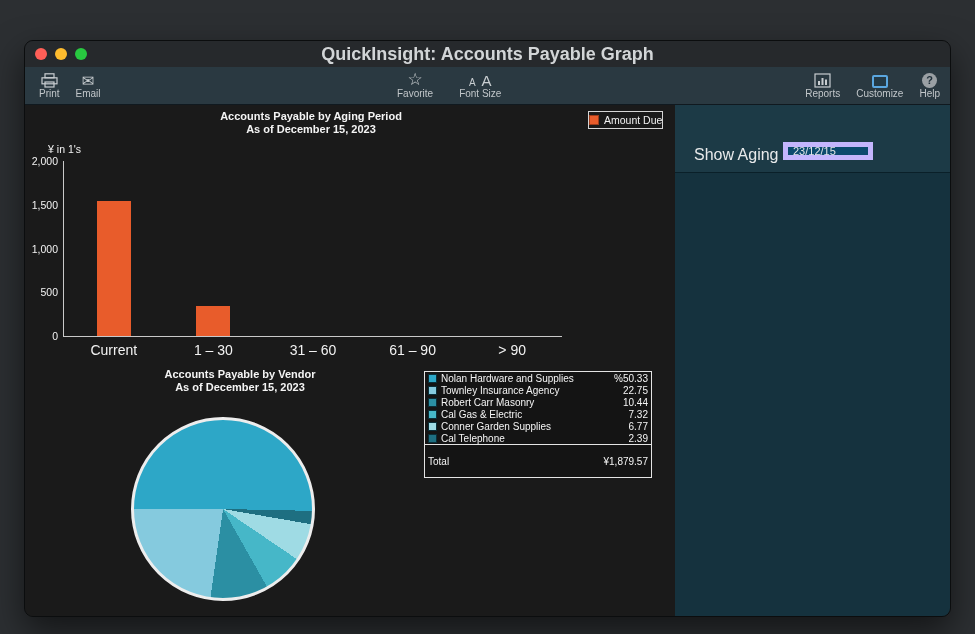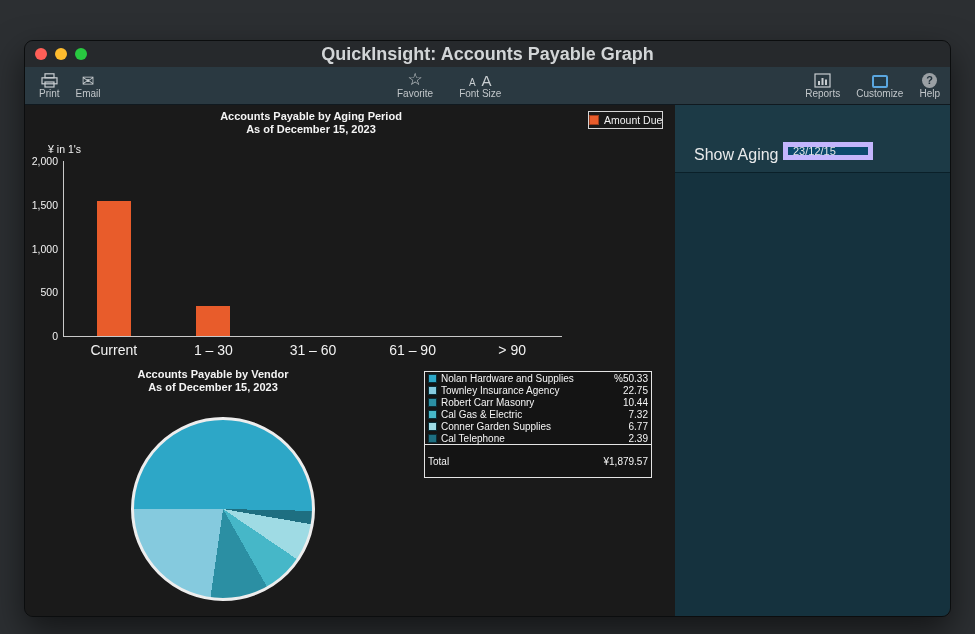--- a/index.html
+++ b/index.html
@@ -44,21 +44,21 @@
   .ylabel{position:absolute;left:2px;top:38px;width:54px;text-align:right;font-size:10.5px}
   .yticks{position:absolute;left:0;top:56px;width:33px;height:175px}
   .ytick{position:absolute;right:0;width:100%;text-align:right;font-size:10.5px;transform:translateY(-50%)}
   .yaxis{position:absolute;left:38px;top:56px;width:1px;height:176px;background:#c9c9c9}
   .xaxis{position:absolute;left:38px;top:231px;width:499px;height:1px;background:#c9c9c9}
   .bar-plot{position:absolute;left:39px;top:56px;width:498px;height:175px}
   .slot{position:absolute;bottom:0;height:100%;display:flex;align-items:flex-end;justify-content:center}
   .bar{width:34px}
   .cat{position:absolute;top:calc(100% + 6px);width:100%;text-align:center;font-size:14px;color:#f2f2f2}
   
-  .pie-title{left:68px;top:263px;width:240px}
+  .pie-title{left:95px;top:263px;width:240px}
   .pie{position:absolute;left:106px;top:312px;width:184px;height:184px;border-radius:50%;
        border:3px solid #ededed}
   
   .vtable{position:absolute;left:399px;top:266px;width:228px;border:1px solid #e4e4e4;
           font-size:10px;color:#f4f4f4;background:#141414}
   .vrow{display:flex;align-items:center;padding:0 3px;height:12px}
   .vswatch{width:9px;height:9px;margin-right:4px;border:1px solid #0a2e38;flex:none}
   .vname{flex:1;white-space:nowrap}
   .vval{text-align:right}
   .vtotal{display:flex;align-items:center;padding:16px 3px;height:14px;border-top:1px solid #e4e4e4}

